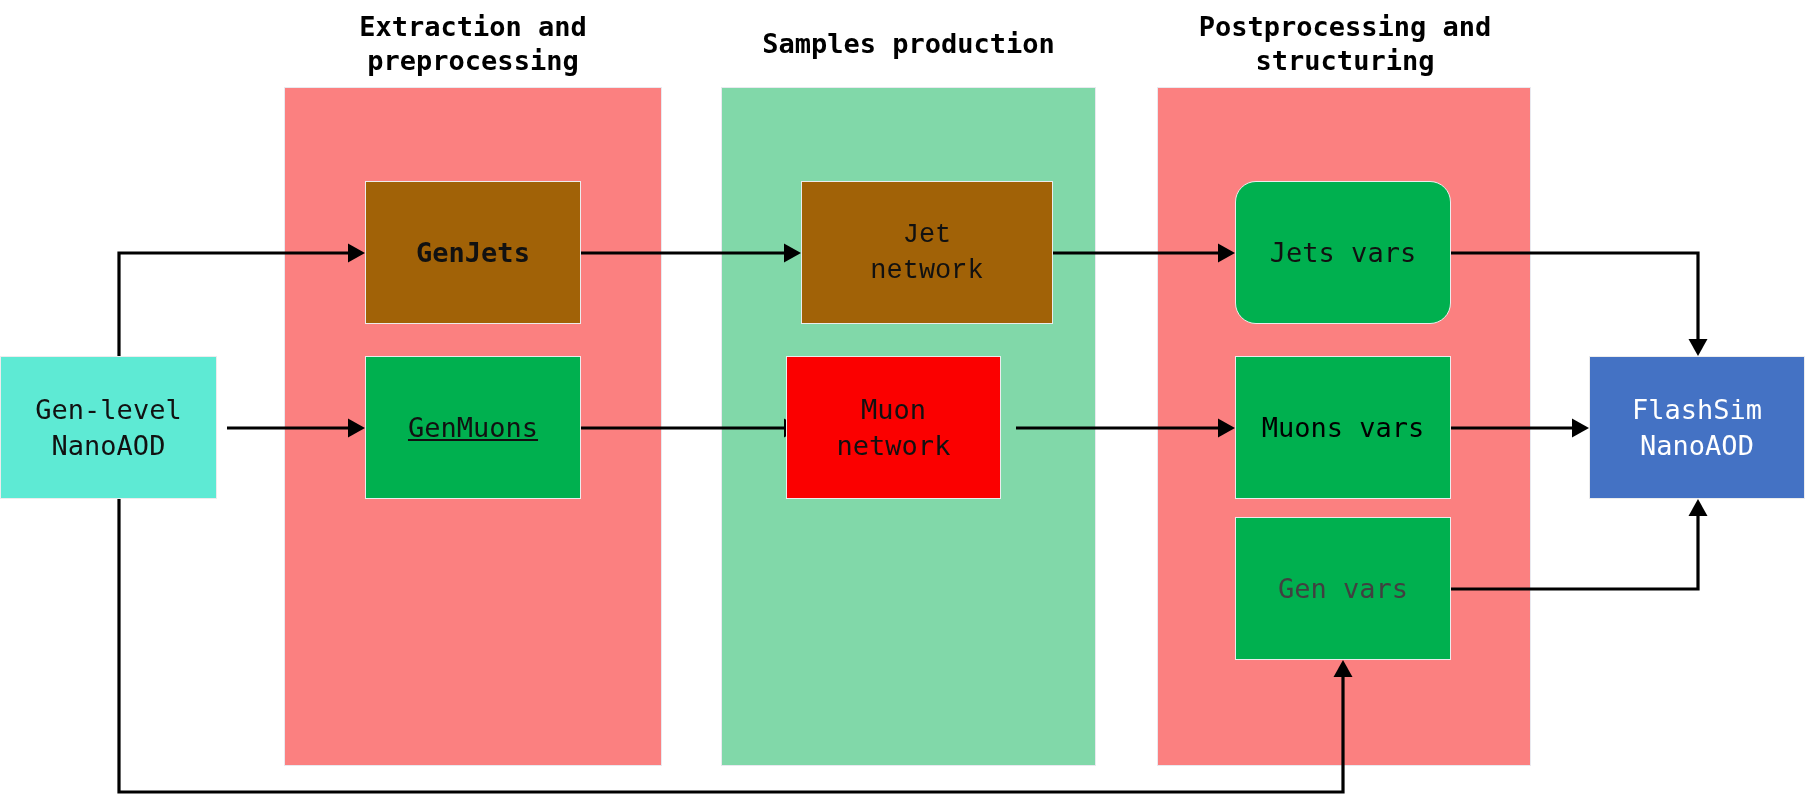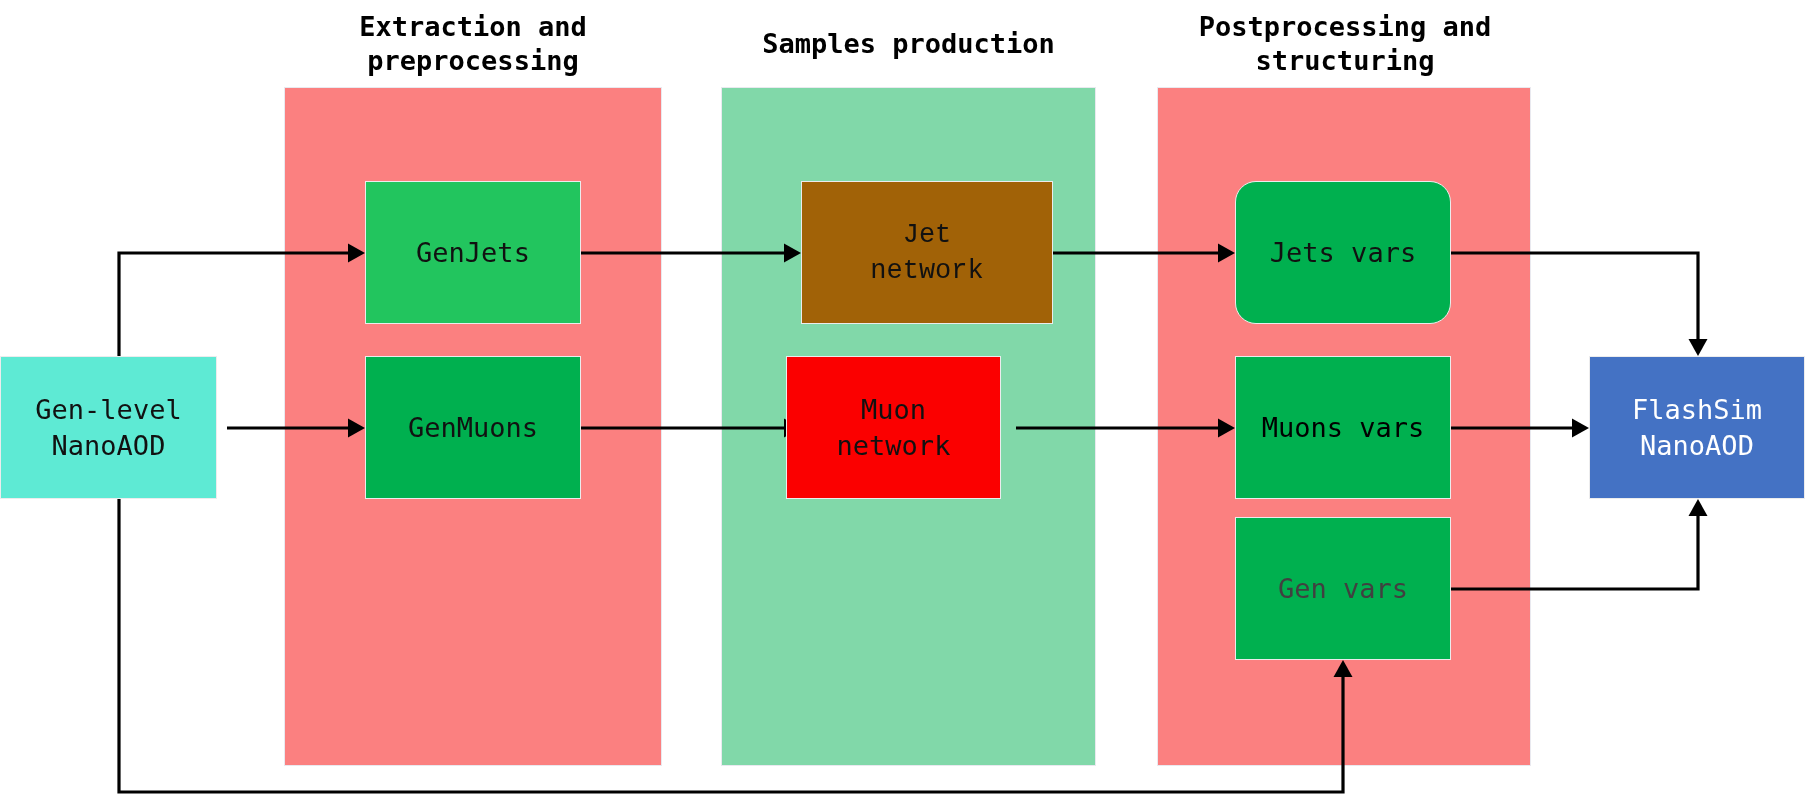--- a/index.html
+++ b/index.html
@@ -99,22 +99,22 @@
         <polygon points="1589,428 1572,418.5 1572,437.5" fill="#000000"></polygon>
         <path d="M 1451 589 L 1698 589 L 1698 512" class="edge-path"></path>
         <polygon points="1698,499 1688.5,516 1707.5,516" fill="#000000"></polygon>
         <path d="M 119 499 L 119 792 L 1343 792 L 1343 673" class="edge-path"></path>
         <polygon points="1343,660 1333.5,677 1352.5,677" fill="#000000"></polygon>
       </g>
   </svg>
 
   <div class="node" id="node-0" style="left: 0; top: 356px; width: 217px; height: 143px; background: #5eead4; color: rgb(17, 17, 17);">Gen-level
 NanoAOD</div>
-  <div class="node" id="node-1" style="left: 365px; top: 181px; width: 216px; height: 143px; background: #22c55e; color: rgb(17, 17, 17);">GenJets</div>
-  <div class="node" id="node-2" style="left: 365px; top: 356px; width: 216px; height: 143px; background: rgb(0, 176, 79); color: rgb(17, 17, 17);">GenMuons</div>
+  <div class="node" id="node-1" style="left: 365px; top: 181px; width: 216px; height: 143px; background: #a16207; color: rgb(17, 17, 17); font-weight: bold;">GenJets</div>
+  <div class="node" id="node-2" style="left: 365px; top: 356px; width: 216px; height: 143px; background: rgb(0, 176, 79); color: rgb(17, 17, 17); text-decoration: underline;">GenMuons</div>
   <div class="node" id="node-3" style="left: 801px; top: 181px; width: 252px; height: 143px; background: #a16207; color: rgb(17, 17, 17); font-family: Liberation Mono, monospace;">Jet
 network</div>
   <div class="node" id="node-4" style="left: 786px; top: 356px; width: 215px; height: 143px; background: rgb(251, 0, 0); color: rgb(17, 17, 17);">Muon
 network</div>
   <div class="node" id="node-5" style="left: 1235px; top: 181px; width: 216px; height: 143px; background: rgb(0, 176, 79); color: rgb(17, 17, 17); border-radius: 21px;">Jets vars</div>
   <div class="node" id="node-6" style="left: 1235px; top: 356px; width: 216px; height: 143px; background: rgb(0, 176, 79); color: #000000;">Muons vars</div>
   <div class="node" id="node-7" style="left: 1235px; top: 517px; width: 216px; height: 143px; background: rgb(0, 176, 79); color: #404040;">Gen vars</div>
   <div class="node" id="node-8" style="left: 1589px; top: 356px; width: 216px; height: 143px; background: rgb(68, 114, 196); color: #ffffff;">FlashSim
 NanoAOD</div>
 

